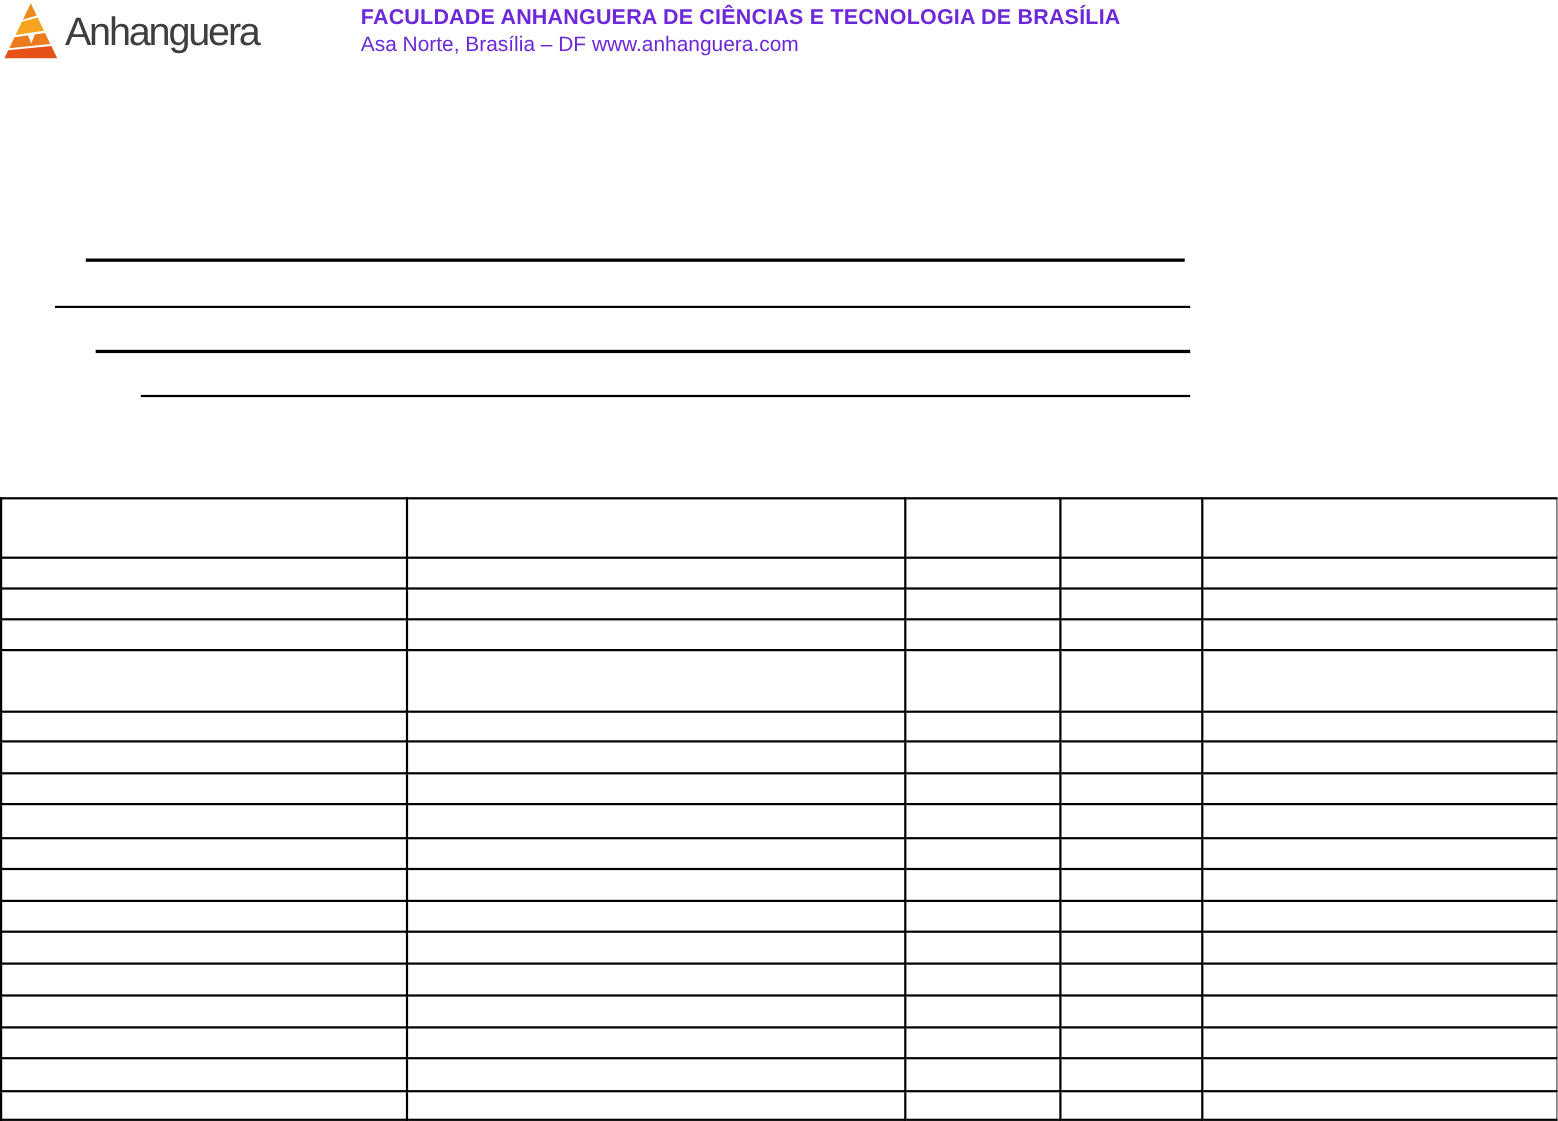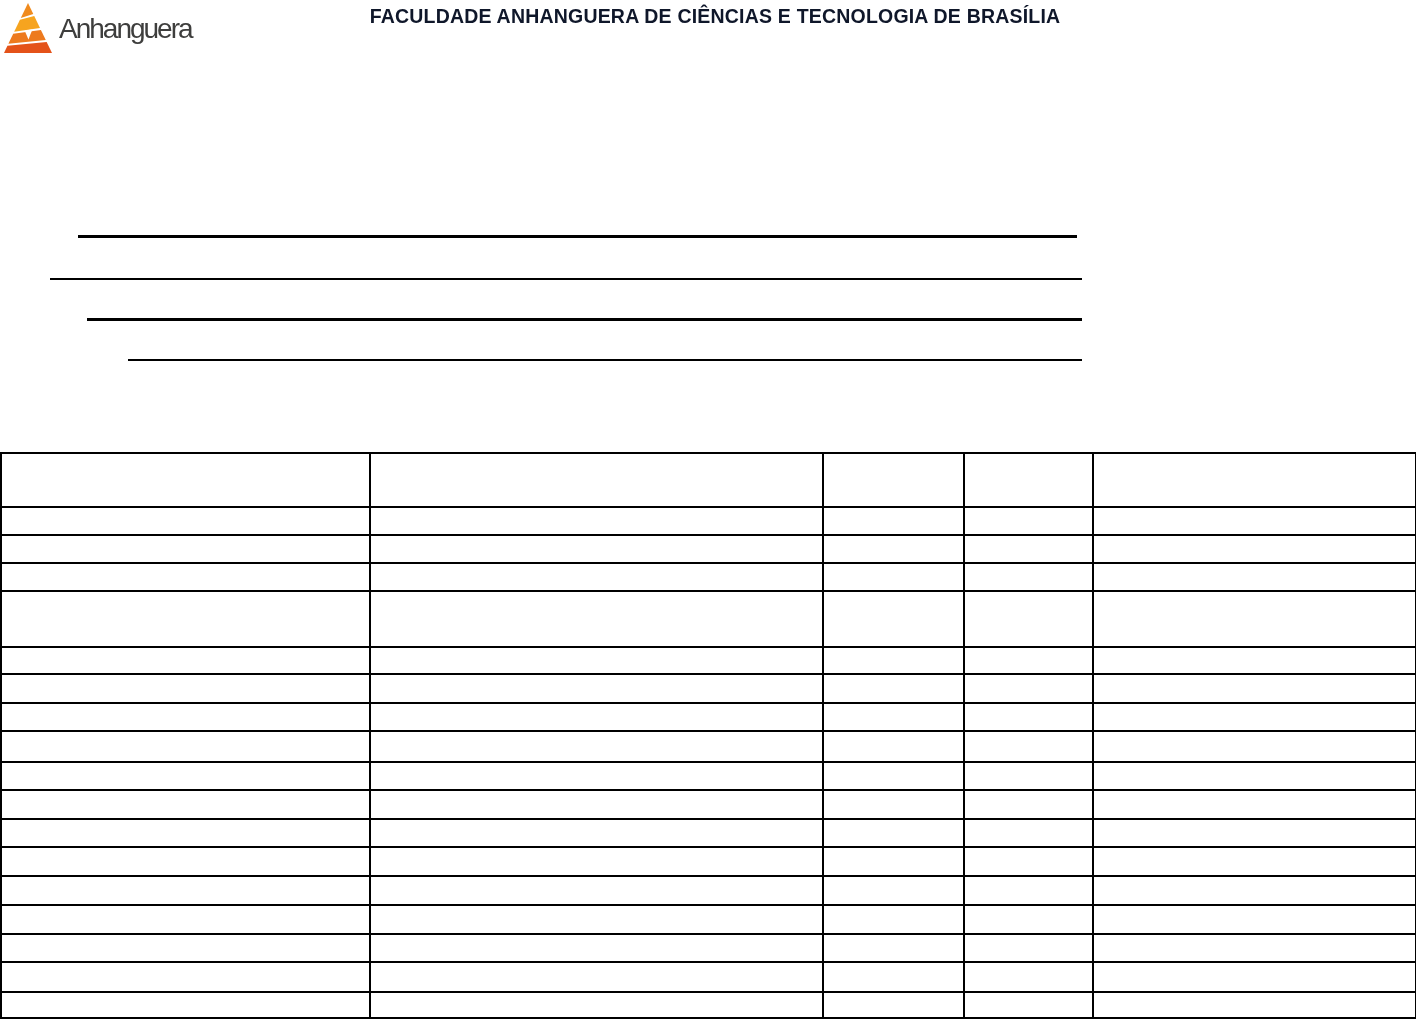--- a/index.html
+++ b/index.html
@@ -22,35 +22,35 @@
     left: 4px;
     top: 0px;
     height: 56px;
     display: flex;
     align-items: center;
     gap: 7px;
   }
   #logo svg { display: block; }
   .brand-text {
     color: #3E3E3D;
-    font-size: 28px;
+    font-size: 36px;
     font-weight: 500;
     letter-spacing: -2px;
     line-height: 1;
     padding-top: 2px;
   }
 
   
   #letterhead {
     position: absolute;
-    left: 340px;
+    left: 328px;
     top: 4px;
     width: 750px;
-    text-align: center;
-    color: #0f172a;
+    text-align: left;
+    color: #6d28d9;
   }
   .inst-name {
     font-size: 19.5px;
     font-weight: bold;
     line-height: 25px;
     letter-spacing: 0.2px;
     white-space: nowrap;
   }
   .inst-addr {
     font-size: 19px;
@@ -96,20 +96,21 @@
       <polygon points="33.2,35 63,27 75,52 21.2,60" fill="#F6A41F"></polygon>
       <polygon points="19.2,64 76.9,56 87,77 9.1,85" fill="#ED7A1E"></polygon>
       <polygon points="43,57 59,55 51,76" fill="#ffffff"></polygon>
       <polygon points="7.2,89 88.9,81 100,104 0,104" fill="#E45219"></polygon>
     </svg>
     <span class="brand-text">Anhanguera</span>
   </div>
 
   <div id="letterhead">
     <div class="inst-name">FACULDADE ANHANGUERA DE CIÊNCIAS E TECNOLOGIA DE BRASÍLIA</div>
+    <div class="inst-addr">Asa Norte, Brasília – DF www.anhanguera.com</div>
   </div>
 
   <div id="line1" class="blank-line"></div>
   <div id="line2" class="blank-line"></div>
   <div id="line3" class="blank-line"></div>
   <div id="line4" class="blank-line"></div>
 
   <table id="form-table">
     <colgroup>
       <col style="width:369px">

